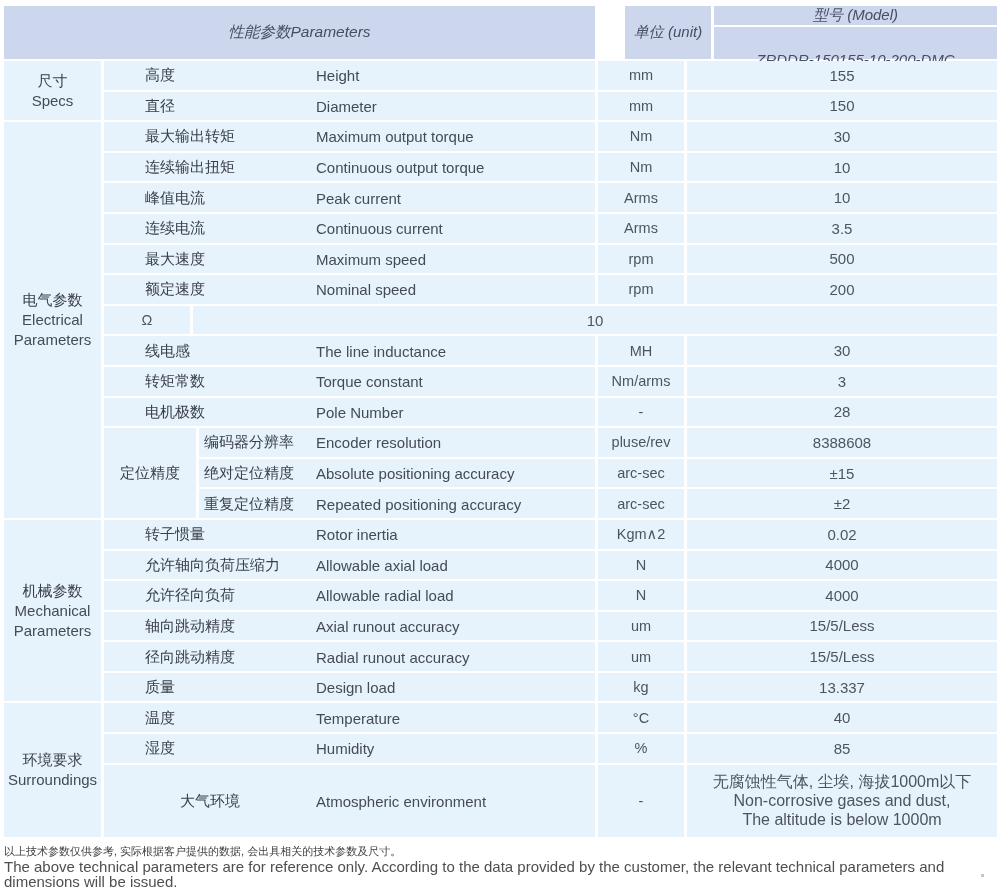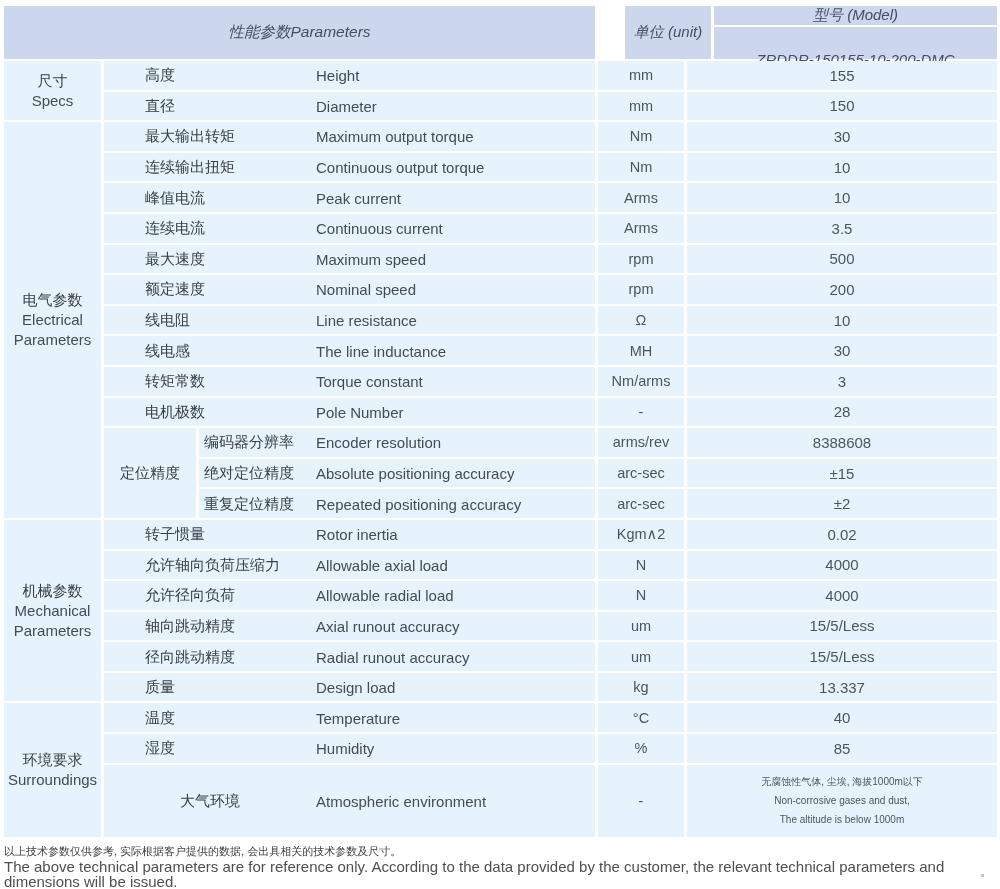--- a/index.html
+++ b/index.html
@@ -51,21 +51,21 @@
   .unit{
     width:89px;background:var(--cell-bg);border-right:3px solid #fff;
     display:flex;align-items:center;justify-content:center;
     font-size:14.5px;color:var(--num-text);
   }
   .val{
     flex:1;background:var(--cell-bg);
     display:flex;align-items:center;justify-content:center;
     font-size:15px;color:var(--num-text);
   }
-  .val.multi{flex-direction:column;font-size:10px;line-height:19px;}
+  .val.multi{flex-direction:column;font-size:16px;line-height:19px;}
   
   .subgroup{display:flex;}
   .sg-cell{
     width:95px;background:var(--cell-bg);
     border-right:3px solid #fff;border-bottom:2px solid #fff;
     display:flex;align-items:center;justify-content:center;
     font-size:15px;color:var(--cn-text);
   }
   .sg-rows{flex:1;display:flex;flex-direction:column;}
   .sublz{width:399px;background:var(--cell-bg);border-right:3px solid #fff;position:relative;}
@@ -163,24 +163,20 @@
             </div>
             <div class="row">
               <div class="lz">
                 <div class="cn" style="position: absolute;">额定速度</div>
                 <div class="en">Nominal speed</div>
               </div>
               <div class="unit">rpm</div>
               <div class="val">200</div>
             </div>
             <div class="row">
-              <div class="lz">
-                <div class="cn" style="position: absolute;">线电阻</div>
-                <div class="en">Line resistance</div>
-              </div>
               <div class="unit">Ω</div>
               <div class="val">10</div>
             </div>
             <div class="row">
               <div class="lz">
                 <div class="cn" style="position: absolute;">线电感</div>
                 <div class="en">The line inductance</div>
               </div>
               <div class="unit">MH</div>
               <div class="val">30</div>
@@ -202,21 +198,21 @@
               <div class="val">28</div>
             </div>
             <div class="subgroup">
               <div class="sg-cell">定位精度</div>
               <div class="sg-rows">
                 <div class="row">
                   <div class="sublz">
                     <div class="cn" style="position: absolute;">编码器分辨率</div>
                     <div class="en">Encoder resolution</div>
                   </div>
-                  <div class="unit">arms/rev</div>
+                  <div class="unit">pluse/rev</div>
                   <div class="val">8388608</div>
                 </div>
                 <div class="row">
                   <div class="sublz">
                     <div class="cn" style="position: absolute;">绝对定位精度</div>
                     <div class="en">Absolute positioning accuracy</div>
                   </div>
                   <div class="unit">arc-sec</div>
                   <div class="val">±15</div>
                 </div>

